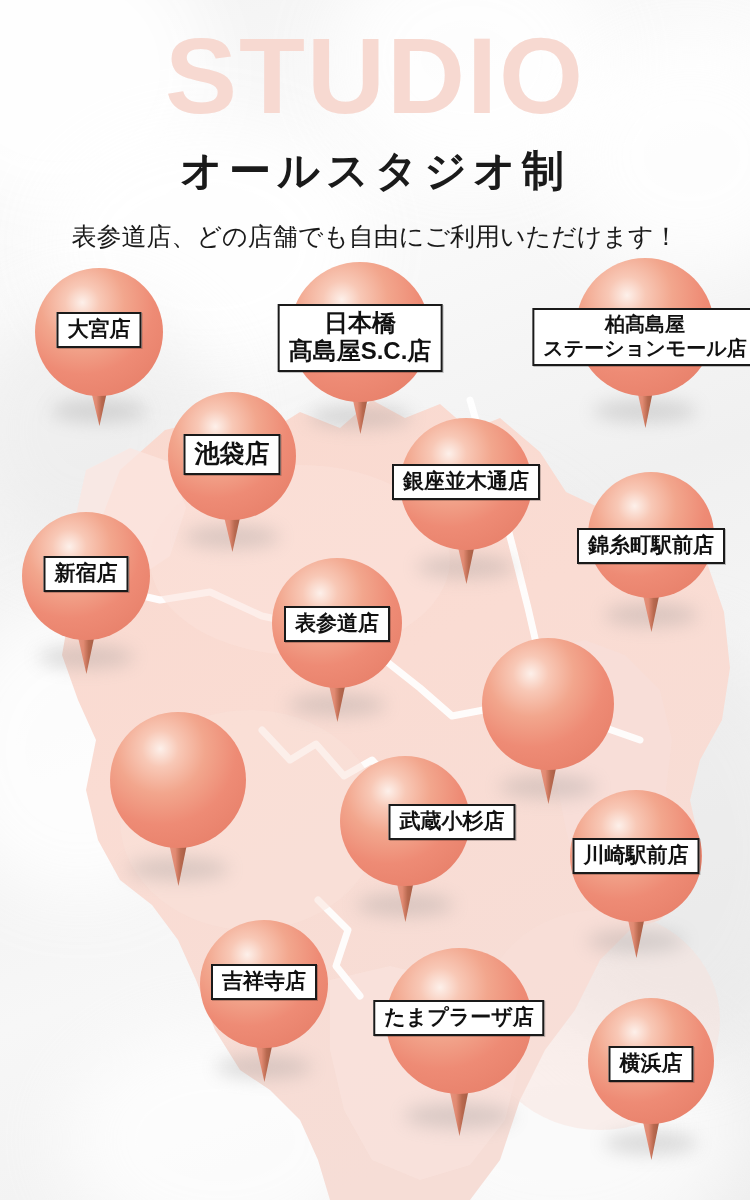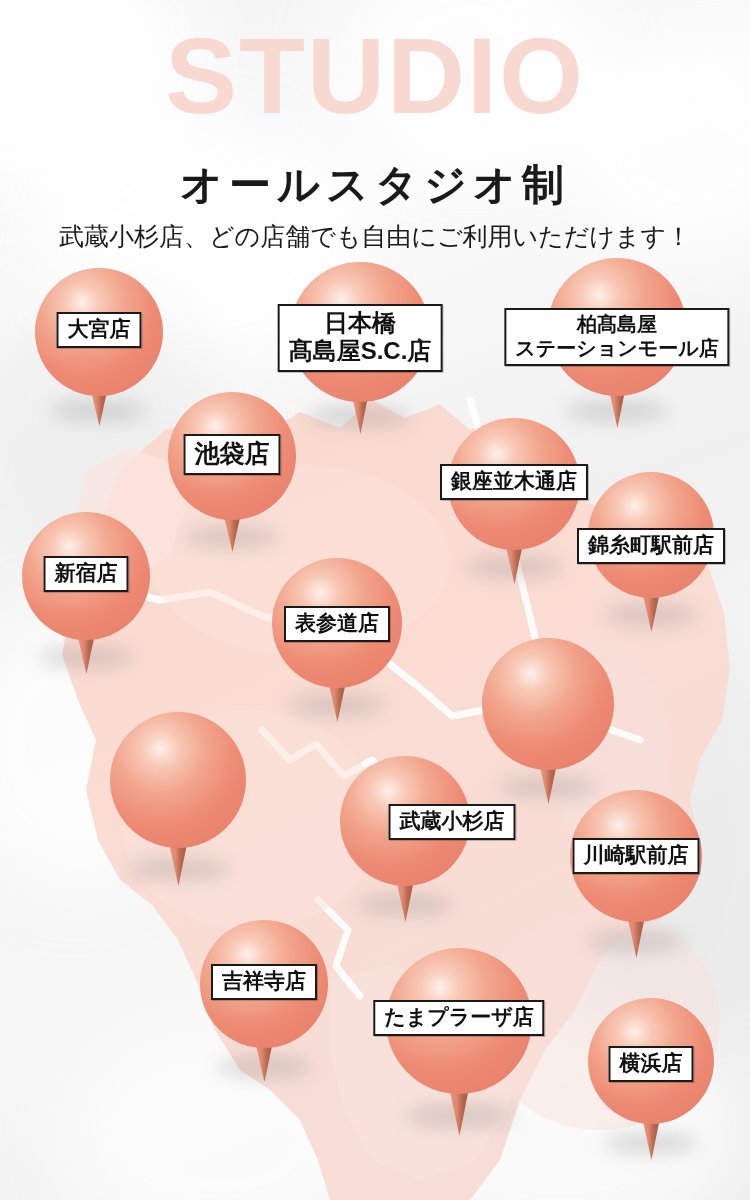--- a/index.html
+++ b/index.html
@@ -73,21 +73,21 @@
     font-size: 108px;
     font-weight: bold;
     letter-spacing: 2px;
     line-height: 1;
     color: #f7d9d1;
     user-select: none;
   }
   .title {
     position: absolute;
     left: 0; right: 0;
-    top: 132px;
+    top: 118px;
     font-size: 42px;
     font-weight: bold;
     letter-spacing: 6px;
     color: #1a1a1a;
     line-height: 1.2;
     text-align: center;
   }
   .subtitle {
     position: absolute;
     left: 0; right: 0;
@@ -216,21 +216,21 @@
 
       <ellipse cx="300" cy="560" rx="150" ry="95" fill="#fbe2da" opacity=".55"></ellipse>
       <ellipse cx="250" cy="820" rx="130" ry="110" fill="#fae1da" opacity=".5"></ellipse>
       <ellipse cx="600" cy="1020" rx="120" ry="110" fill="#f9e0d9" opacity=".45"></ellipse>
     </svg>
   </div>
 
   <div class="header">
     <div class="watermark">STUDIO</div>
     <h1 class="title">オールスタジオ制</h1>
-    <p class="subtitle">武蔵小杉店、どの店舗でも自由にご利用いただけます！</p>
+    <p class="subtitle">表参道店、どの店舗でも自由にご利用いただけます！</p>
   </div>
 
   <div class="pin" style="left:35px; top:268px; width:128px; height:150px;">
     <div class="shadow" style="top:132px; width:96px; height:22px;"></div>
     <div class="stem-inner" style="top:110px; width:22px; height:48px; clip-path:polygon(0 0,100% 0,52% 100%);"></div>
     <div class="head" style="width:128px; height:128px;"></div>
     <div class="label" style="top:44px; font-size:21px;">
       <span class="ln">大宮店</span>
     </div>
   </div>
@@ -238,40 +238,40 @@
   <div class="pin" style="left:290px; top:262px; width:140px; height:160px;">
     <div class="shadow" style="top:144px; width:104px; height:22px;"></div>
     <div class="stem-inner" style="top:120px; width:22px; height:52px; clip-path:polygon(0 0,100% 0,52% 100%);"></div>
     <div class="head" style="width:140px; height:140px;"></div>
     <div class="label" style="top:42px; font-size:24px;">
       <span class="ln">日本橋</span>
       <span class="ln">髙島屋S.C.店</span>
     </div>
   </div>
 
-  <div class="pin" style="left:548px; top:258px; width:138px; height:158px;">
+  <div class="pin" style="left:576px; top:258px; width:138px; height:158px;">
     <div class="shadow" style="top:142px; width:104px; height:22px;"></div>
     <div class="stem-inner" style="top:118px; width:22px; height:52px; clip-path:polygon(0 0,100% 0,52% 100%);"></div>
     <div class="head" style="width:138px; height:138px;"></div>
     <div class="label" style="top:50px; font-size:20px;">
       <span class="ln">柏髙島屋</span>
       <span class="ln">ステーションモール店</span>
     </div>
   </div>
 
   <div class="pin" style="left:168px; top:392px; width:128px; height:150px;">
     <div class="shadow" style="top:134px; width:96px; height:22px;"></div>
     <div class="stem-inner" style="top:112px; width:22px; height:48px; clip-path:polygon(0 0,100% 0,52% 100%);"></div>
     <div class="head" style="width:128px; height:128px;"></div>
     <div class="label" style="top:42px; font-size:25px;">
       <span class="ln">池袋店</span>
     </div>
   </div>
 
-  <div class="pin" style="left:400px; top:418px; width:132px; height:155px;margin-left:48px;">
+  <div class="pin" style="left:400px; top:418px; width:132px; height:155px;">
     <div class="shadow" style="top:138px; width:98px; height:22px;"></div>
     <div class="stem-inner" style="top:116px; width:22px; height:50px; clip-path:polygon(0 0,100% 0,52% 100%);"></div>
     <div class="head" style="width:132px; height:132px;"></div>
     <div class="label" style="top:46px; font-size:21px;">
       <span class="ln">銀座並木通店</span>
     </div>
   </div>
 
   <div class="pin" style="left:588px; top:472px; width:126px; height:150px;">
     <div class="shadow" style="top:132px; width:94px; height:22px;"></div>

